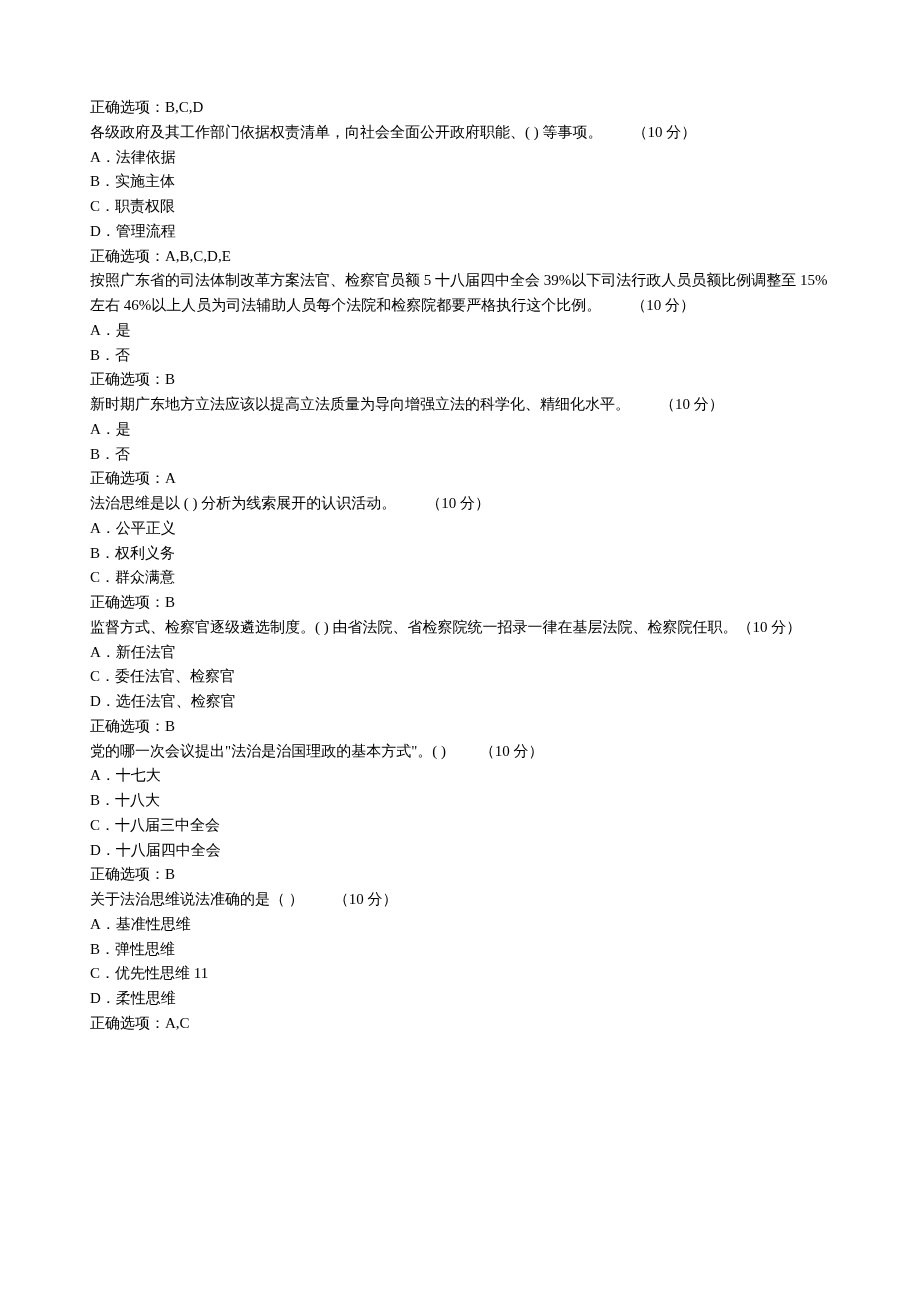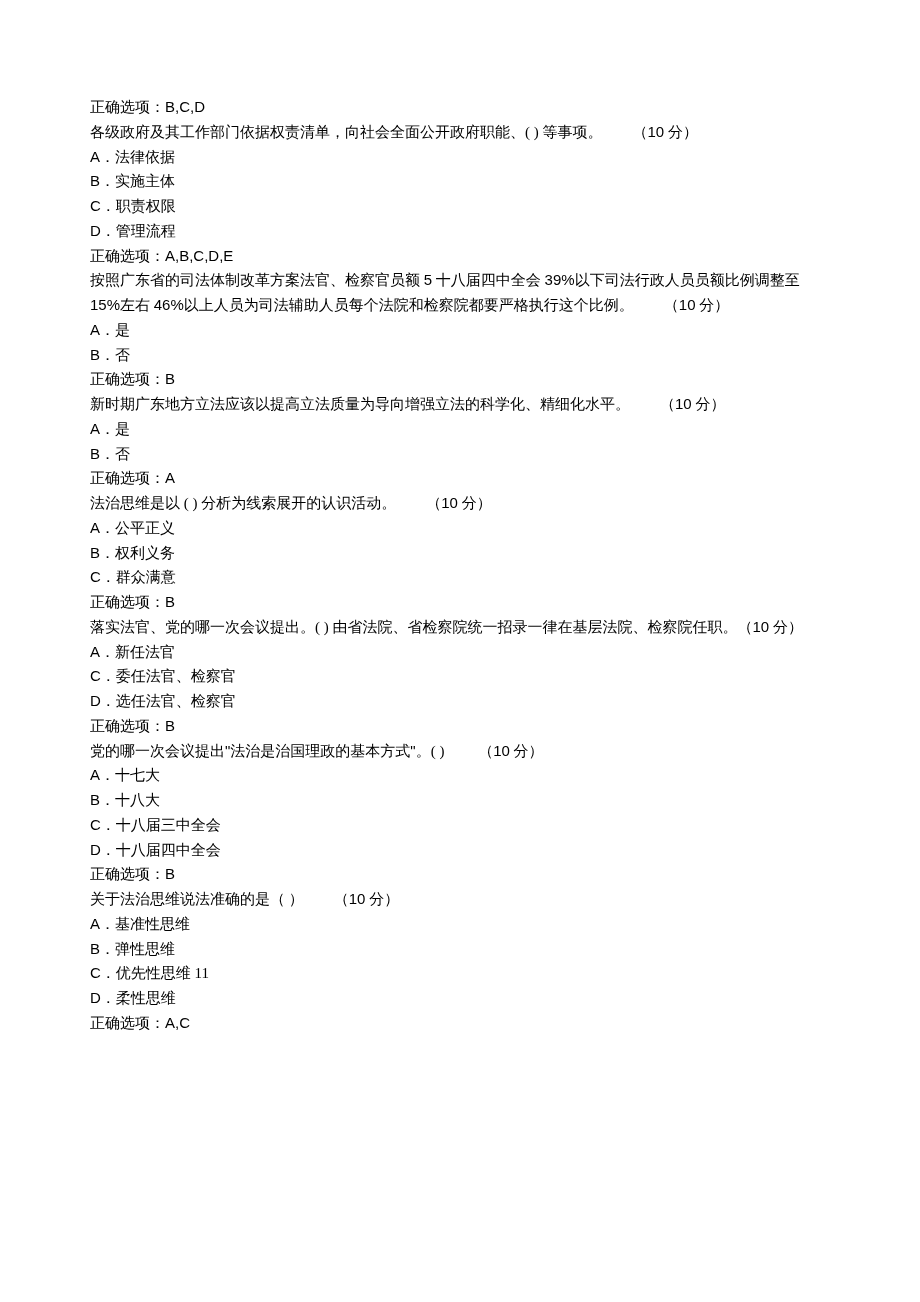--- a/index.html
+++ b/index.html
@@ -22,21 +22,21 @@
     .answer-line {
       margin: 0;
     }
     .question-text {
       margin: 0;
     }
     .option {
       margin: 0;
     }
     .alpha {
-      font-family: Liberation Sans, sans-serif;
+      font-family: Liberation Serif, serif;
     }
   </style>
 </head>
 <body>
 
 <div class="content">
 
   <div class="question-group">
     <p class="answer-line"><span>正确选项：</span><span class="alpha">B,C,D</span></p>
     <p class="question-text"><span>各级政府及其工作部门依据权责清单，向社会全面公开政府职能、(   ) 等事项。　　（</span><span class="alpha">10</span><span> 分）</span></p>
@@ -63,21 +63,21 @@
 
   <div class="question-group">
     <p class="question-text"><span>法治思维是以 (  ) 分析为线索展开的认识活动。　　（</span><span class="alpha">10</span><span> 分）</span></p>
     <p class="option"><span class="alpha">A</span><span>．公平正义</span></p>
     <p class="option"><span class="alpha">B</span><span>．权利义务</span></p>
     <p class="option"><span class="alpha">C</span><span>．群众满意</span></p>
     <p class="answer-line"><span>正确选项：</span><span class="alpha">B</span></p>
   </div>
 
   <div class="question-group">
-    <p class="question-text"><span>落实法官、党的哪一次会议提出。(  ) 由省法院、省检察院统一招录一律在基层法院、检察院任职。（</span><span class="alpha">10</span><span> 分）</span></p>
+    <p class="question-text"><span>监督方式、检察官逐级遴选制度。(  ) 由省法院、省检察院统一招录一律在基层法院、检察院任职。（</span><span class="alpha">10</span><span> 分）</span></p>
     <p class="option"><span class="alpha">A</span><span>．新任法官</span></p>
     <p class="option"><span class="alpha">C</span><span>．委任法官、检察官</span></p>
     <p class="option"><span class="alpha">D</span><span>．选任法官、检察官</span></p>
     <p class="answer-line"><span>正确选项：</span><span class="alpha">B</span></p>
   </div>
 
   <div class="question-group">
     <p class="question-text"><span>党的哪一次会议提出</span><span class="alpha">"</span><span>法治是治国理政的基本方式</span><span class="alpha">"</span><span>。(  ) 　　（</span><span class="alpha">10</span><span> 分）</span></p>
     <p class="option"><span class="alpha">A</span><span>．十七大</span></p>
     <p class="option"><span class="alpha">B</span><span>．十八大</span></p>

